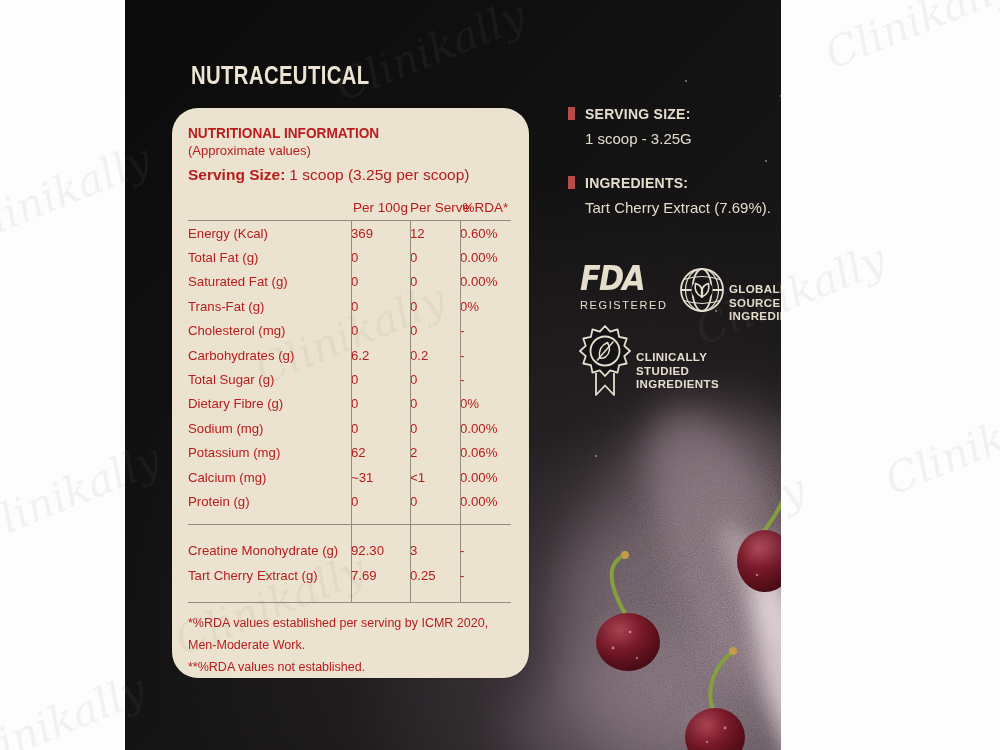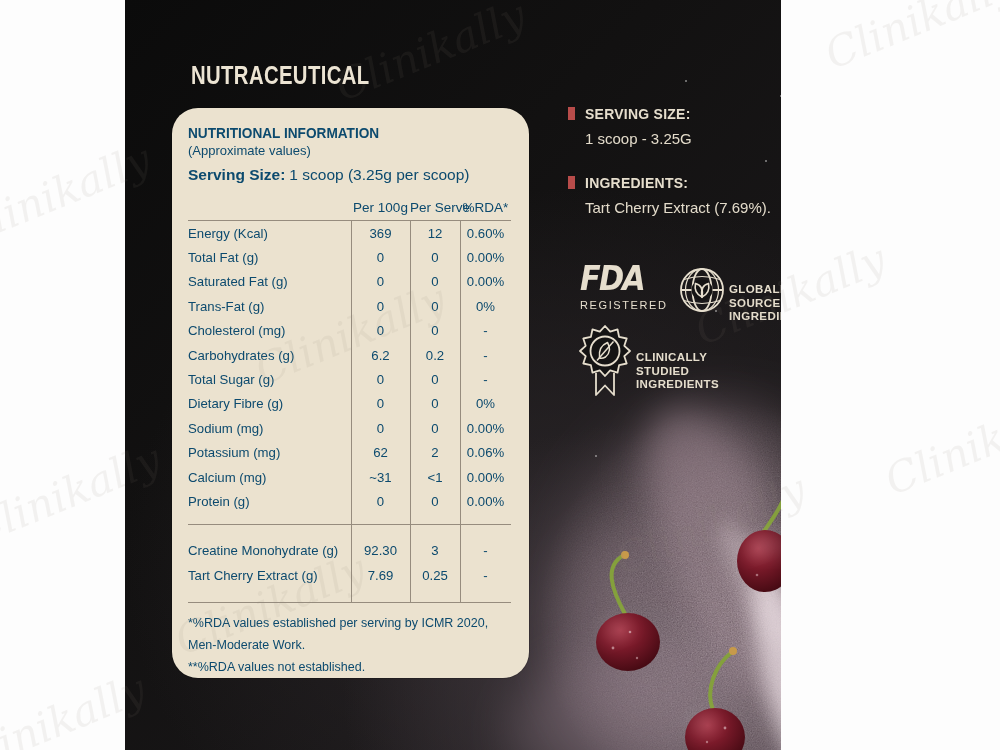--- a/index.html
+++ b/index.html
@@ -13,35 +13,35 @@
     background:
       radial-gradient(420px 380px at 78% 92%, #463d43 0%, rgba(70,61,67,0) 70%),
       radial-gradient(620px 520px at 68% 75%, #2b2629 0%, rgba(43,38,41,0) 72%),
       linear-gradient(135deg,#0b0b0b 0%,#121111 38%,#181617 68%,#1f1c1e 100%);}
   .spk{position:absolute;width:2px;height:2px;border-radius:50%;background:rgba(255,255,255,.5);}
   
   .title{position:absolute;left:66px;top:60px;font-size:26px;font-weight:bold;color:#ece4d3;
          letter-spacing:.5px;white-space:nowrap;transform:scaleX(.78);transform-origin:left top;}
   
   .panel{position:absolute;left:47px;top:108px;width:357px;height:570px;background:#ebe2cf;
-         border-radius:26px;color:#0c4a6e;box-shadow:0 0 0 1px rgba(0,0,0,.15);}
+         border-radius:26px;color:#b91c1c;box-shadow:0 0 0 1px rgba(0,0,0,.15);}
   .p-heading{position:absolute;left:16px;top:16px;font-size:15.5px;font-weight:bold;white-space:nowrap;
              transform:scaleX(.88);transform-origin:left top;}
   .p-sub{position:absolute;left:16px;top:35px;font-size:13px;}
   .p-serving{position:absolute;left:16px;top:58px;font-size:15.5px;white-space:nowrap;}
   .p-serving b{margin-right:4px;}
   .theader{position:absolute;left:16px;top:92px;width:323px;display:grid;
            grid-template-columns:163px 59px 50px 51px;font-size:13.5px;font-weight:normal;}
   .theader span{text-align:center;white-space:nowrap;}
   .table-block{position:absolute;left:16px;top:112px;width:323px;height:381px;
                border-top:1px solid #968c7e;}
   .vline{position:absolute;top:0;width:1px;height:381px;background:#968c7e;}
   .trow{display:grid;grid-template-columns:163px 59px 50px 51px;height:24.4px;align-items:center;
         font-size:13.2px;}
-  .trow .tval{text-align:center;}
+  .trow .tval{}
   .xrows{position:absolute;left:0;top:317px;width:323px;}
   .xrows .trow{height:25px;}
   .divider{position:absolute;left:0;top:303px;width:323px;height:1px;background:#968c7e;}
   .bline{position:absolute;left:0;top:381px;width:323px;height:1px;background:#968c7e;}
   .footnotes{position:absolute;left:16px;top:504px;width:326px;font-size:12.5px;line-height:22px;}
   
   .sec{position:absolute;color:#e6decd;}
   .sec-head{display:flex;align-items:flex-start;}
   .bar{width:7px;height:13px;background:#b84c4a;margin-right:10px;margin-top:2px;flex:none;}
   .sec-title{font-size:15.5px;font-weight:bold;letter-spacing:.3px;white-space:nowrap;

